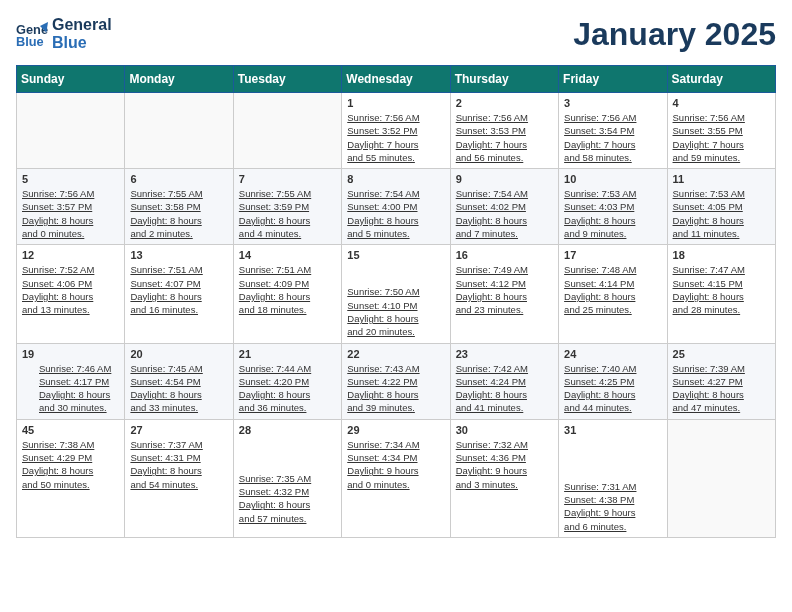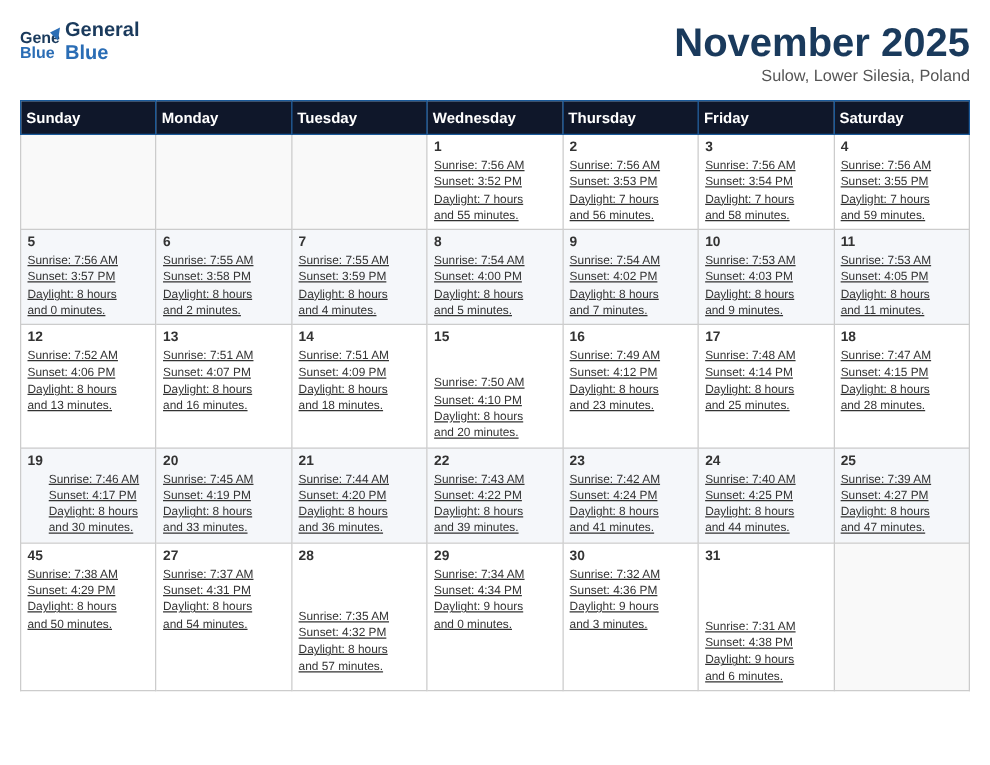--- a/index.html
+++ b/index.html
@@ -36,21 +36,21 @@
     .subtitle {
       font-size: 13px;
       color: #555;
     }
     .calendar {
       width: 100%;
       border-collapse: collapse;
       border: 1px solid #ccc;
     }
     .calendar th {
-      background: #0f172a;
+      background: #0f766e;
       color: #fff;
       font-size: 12px;
       font-weight: bold;
       padding: 6px 4px;
       text-align: left;
       border: 1px solid #1a5a9a;
     }
     .calendar td {
       vertical-align: top;
       border: 1px solid #ccc;
@@ -89,22 +89,21 @@
       <text x="0" y="20" font-size="16" font-weight="bold" fill="#1a3a5c">General</text>
       <text x="0" y="35" font-size="16" font-weight="bold" fill="#2a6db5">Blue</text>
       <polygon points="30,10 40,5 38,18" fill="#2a6db5"></polygon>
     </svg>
     <div style="display:flex;flex-direction:column;line-height:1.1;">
       <span style="font-size:16px;font-weight:bold;color:#1a3a5c;">General</span>
       <span style="font-size:16px;font-weight:bold;color:#2a6db5;">Blue</span>
     </div>
   </div>
   <div class="title-block">
-    <div class="month-title">November 2025</div>
-    <div class="subtitle">Sulow, Lower Silesia, Poland</div>
+    <div class="month-title">January 2025</div>
   </div>
 </div>
 
 <table class="calendar">
   <thead>
     <tr>
     <th>Sunday</th>
         <th>Monday</th>
         <th>Tuesday</th>
         <th>Wednesday</th>
@@ -253,21 +252,21 @@
         <td>
           <span class="day-num">19</span>
           <div class="day-info" style="white-space: pre-line; margin-left: 17px;">Sunrise: 7:46 AM
 Sunset: 4:17 PM
 Daylight: 8 hours
 and 30 minutes.</div>
         </td>
         <td>
           <span class="day-num">20</span>
           <div class="day-info" style="white-space: pre-line;">Sunrise: 7:45 AM
-Sunset: 4:19 PM
+Sunset: 4:54 PM
 Daylight: 8 hours
 and 33 minutes.</div>
         </td>
         <td>
           <span class="day-num">21</span>
           <div class="day-info" style="white-space: pre-line;">Sunrise: 7:44 AM
 Sunset: 4:20 PM
 Daylight: 8 hours
 and 36 minutes.</div>
         </td>

